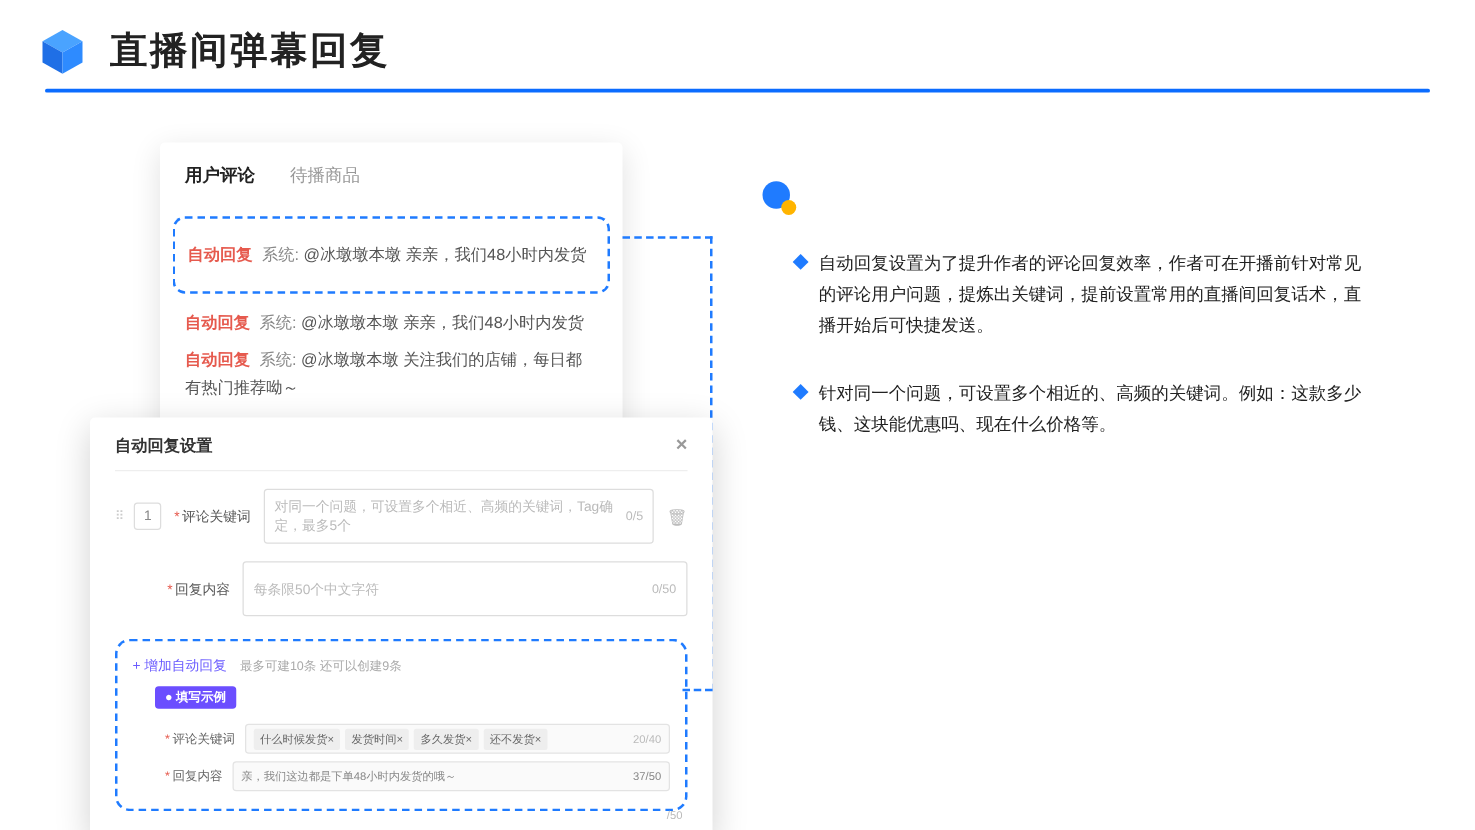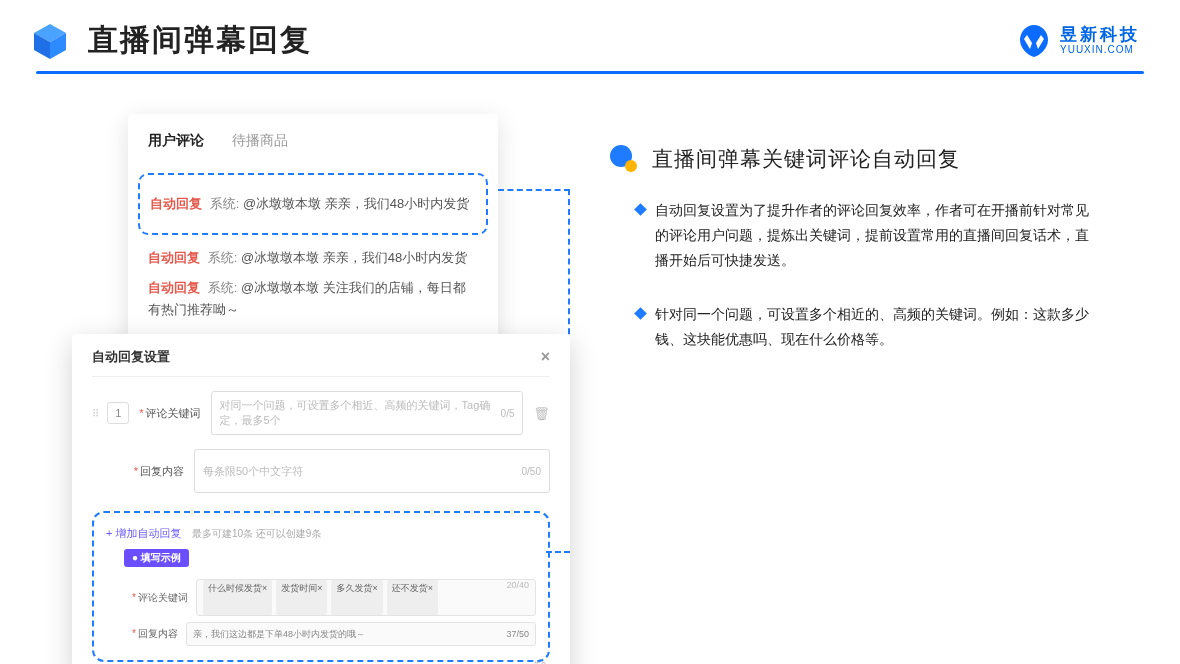--- a/index.html
+++ b/index.html
@@ -91,22 +91,22 @@
     .example-block {
       border: 2px dashed #1f7bff; border-radius: 12px;
       margin-top: 18px; padding: 10px 12px 14px 12px; position: relative;
     }
     .add-link { color: #6a5bff; font-size: 11px; }
     .add-sub { color: #aaa; font-size: 10px; margin-left: 6px;}
     .tag-pill { background: #6b4eff; color: #fff; font-size: 10px; border-radius: 3px; padding: 2px 8px; display: inline-block; margin: 8px 0 6px 18px; font-weight: bold;}
     .ex-row { display: flex; align-items: center; gap: 8px; margin: 6px 0 0 26px; font-size: 10px; }
     .ex-row .lbl2 { color: #666; min-width: 46px; text-align: right; }
     .chip-box {
-      flex: 1; border: 1px solid #e3e3e3; border-radius: 3px; height: 37px;
-      display: flex; padding: 0 6px; gap: 4px; background: #fafafa;
+      flex: 1; border: 1px solid #e3e3e3; border-radius: 3px; height: 24px;
+      display: flex; align-items: center; padding: 0 6px; gap: 4px; background: #fafafa;
     }
     .chip { background: #eee; color: #666; font-size: 9px; padding: 2px 5px; border-radius: 2px; white-space: nowrap;}
     .chip-box .cnt { margin-left: auto; color: #bbb; font-size: 9px; }
     .plain-box {
       flex: 1; border: 1px solid #e3e3e3; border-radius: 3px; height: 24px;
       display: flex; align-items: center; padding: 0 6px; color: #888; font-size: 9px; justify-content: space-between; background: #fafafa;
     }
 
     
     .connector1 { position: absolute; top: 75px; left: 450px; width: 72px; height: 2px; border-top: 2.5px dashed #1f7bff; }
@@ -131,33 +131,20 @@
 <div class="header">
   <div class="header-left">
     <div class="cube-icon">
       <svg viewBox="0 0 40 40" width="40" height="40">
         <polygon points="20,3 36,12 20,21 4,12" fill="#4aa3ff"></polygon>
         <polygon points="4,12 20,21 20,38 4,29" fill="#1f6fe6"></polygon>
         <polygon points="36,12 20,21 20,38 36,29" fill="#2e8bff"></polygon>
       </svg>
     </div>
     <div class="page-title">直播间弹幕回复</div>
-  </div>
-  <div class="brand">
-    <div class="brand-logo">
-      <svg viewBox="0 0 36 36" width="36" height="36">
-        <path d="M18 2 C10 2 4 9 4 17 c0 9 9 16 14 17 5-1 14-8 14-17 C32 9 26 2 18 2 Z" fill="#0b6cff"></path>
-        <path d="M11 12 l5 8 l-2 6 l-6-10 Z" fill="#fff"></path>
-        <path d="M25 12 l-5 8 l2 6 l6-10 Z" fill="#fff"></path>
-      </svg>
-    </div>
-    <div class="brand-text">
-      <div class="brand-name">昱新科技</div>
-      <div class="brand-url">YUUXIN.COM</div>
-    </div>
   </div>
 </div>
 <div class="divider"></div>
 
 <div class="content">
   <div class="left-col">
 
     <div class="comments-card">
       <div class="tabs">
         <div class="tab active">用户评论</div>
@@ -242,21 +229,20 @@
   </div>
 
   <div class="right-col">
     <div class="section-head">
       <div class="bubble-icon">
         <svg viewBox="0 0 30 30" width="30" height="30">
           <circle cx="13" cy="12" r="11" fill="#1f7bff"></circle>
           <circle cx="23" cy="22" r="6" fill="#ffb400"></circle>
         </svg>
       </div>
-      <div class="section-title">直播间弹幕关键词评论自动回复</div>
     </div>
     <div class="bullet-row">
       <div class="diamond"></div>
       <div class="bullet-text">自动回复设置为了提升作者的评论回复效率，作者可在开播前针对常见的评论用户问题，提炼出关键词，提前设置常用的直播间回复话术，直播开始后可快捷发送。</div>
     </div>
     <div class="bullet-row">
       <div class="diamond"></div>
       <div class="bullet-text">针对同一个问题，可设置多个相近的、高频的关键词。例如：这款多少钱、这块能优惠吗、现在什么价格等。</div>
     </div>
   </div>

